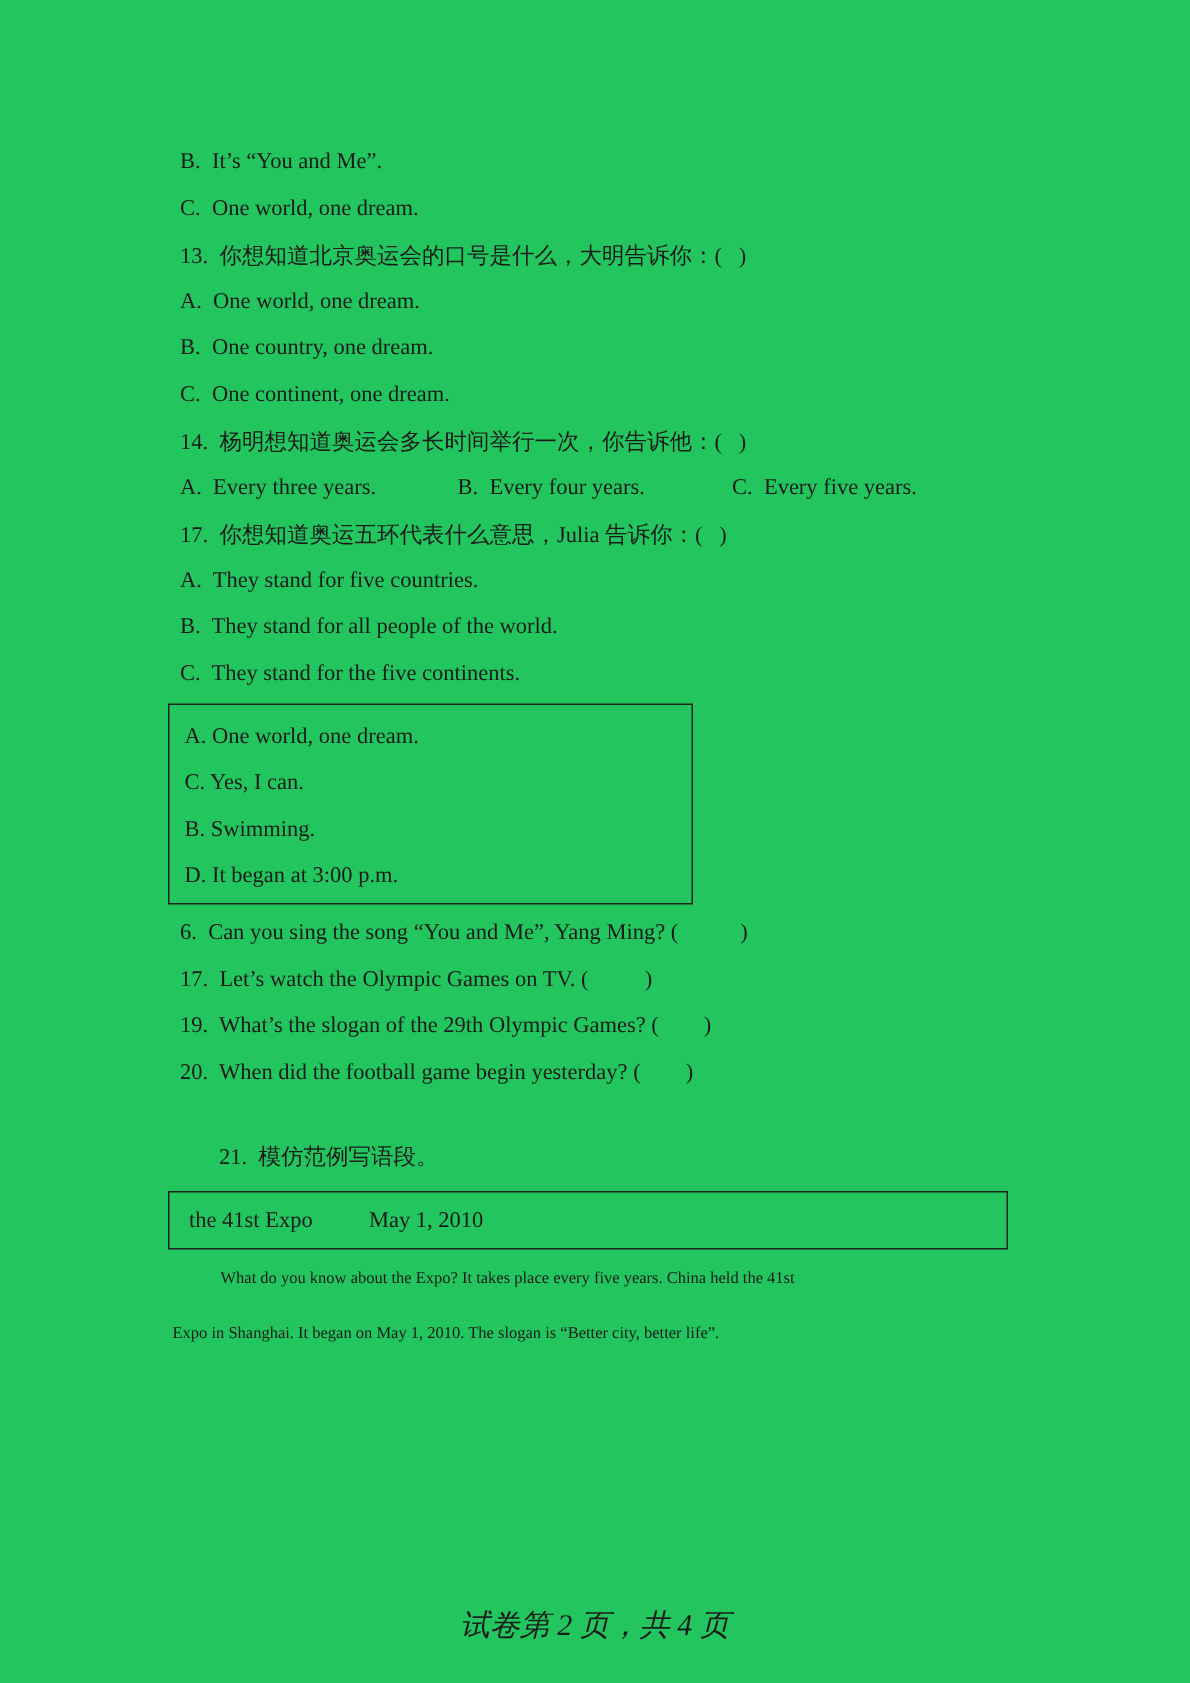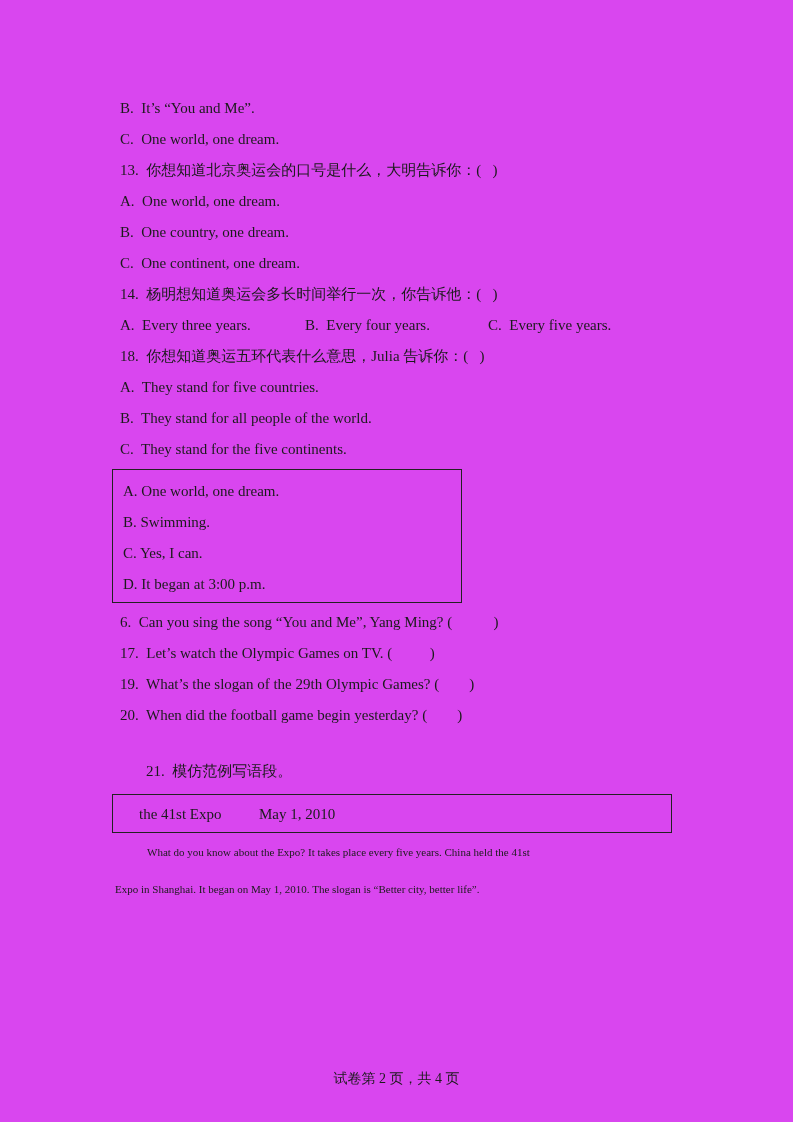--- a/index.html
+++ b/index.html
@@ -1,21 +1,21 @@
 <!DOCTYPE html>
 <html><head>
 <meta charset="utf-8">
 <style>
   * { margin: 0; padding: 0; box-sizing: border-box; }
   html, body { background: #ffffff; }
   .page {
     position: relative;
     width: 793px;
     height: 1122px;
-    background: #d946ef;
+    background: #22c55e;
     font-family: "Liberation Serif", "DejaVu Serif", serif;
     color: #1b1b1b;
     overflow: hidden;
   }
   .content {
     position: absolute;
     left: 120px;
     top: 93px;
     width: 580px;
   }
@@ -37,43 +37,44 @@
     padding: 6px 4px 2px 10px;
   }
   .answer-box .line { height: 31px; }
   .after-box { margin-top: 4px; }
   .q21 { margin-top: 25px; margin-left: 26px; }
   .example-box {
     margin-top: 7px;
     margin-left: -8px;
     width: 560px;
     border: 1.5px solid #222222;
-    padding: 2px 4px 0 26px;
+    padding: 2px 4px 0 13px;
   }
   .example-box .line { height: 35px; }
   .para {
     margin-left: -5px;
     width: 565px;
     font-size: 11px;
   }
   .para-line {
     height: 37px;
     display: flex;
     align-items: center;
     white-space: pre;
   }
   .para-line.indent { padding-left: 32px; }
   .footer {
     position: absolute;
     left: 0;
     right: 0;
     top: 1070px;
     text-align: center;
-    font-size: 14px;
+    font-size: 20px;
     color: #1b1b1b;
+    font-style: italic;
   }
 </style>
 </head>
 <body>
 
 <div class="page">
   <div class="content">
 
     <div class="line">B.  It’s “You and Me”.</div>
     <div class="line">C.  One world, one dream.</div>
@@ -83,30 +84,30 @@
     <div class="line">B.  One country, one dream.</div>
     <div class="line">C.  One continent, one dream.</div>
 
     <div class="line">14.  杨明想知道奥运会多长时间举行一次，你告诉他：(   )</div>
     <div class="line">
       <span class="opt-a">A.  Every three years.</span>
       <span class="opt-b">B.  Every four years.</span>
       <span class="opt-c">C.  Every five years.</span>
     </div>
 
-    <div class="line">18.  你想知道奥运五环代表什么意思，Julia 告诉你：(   )</div>
+    <div class="line">17.  你想知道奥运五环代表什么意思，Julia 告诉你：(   )</div>
     <div class="line">A.  They stand for five countries.</div>
     <div class="line">B.  They stand for all people of the world.</div>
     <div class="line">C.  They stand for the five continents.</div>
 
 
     <div class="answer-box">
       <div class="line">A. One world, one dream.</div>
+      <div class="line">C. Yes, I can.</div>
       <div class="line">B. Swimming.</div>
-      <div class="line">C. Yes, I can.</div>
       <div class="line">D. It began at 3:00 p.m.</div>
     </div>
 
     <div class="line after-box">6.  Can you sing the song “You and Me”, Yang Ming? (           )</div>
     <div class="line">17.  Let’s watch the Olympic Games on TV. (          )</div>
     <div class="line">19.  What’s the slogan of the 29th Olympic Games? (        )</div>
     <div class="line">20.  When did the football game begin yesterday? (        )</div>
 
     <div class="line q21">21.  模仿范例写语段。</div>
 

